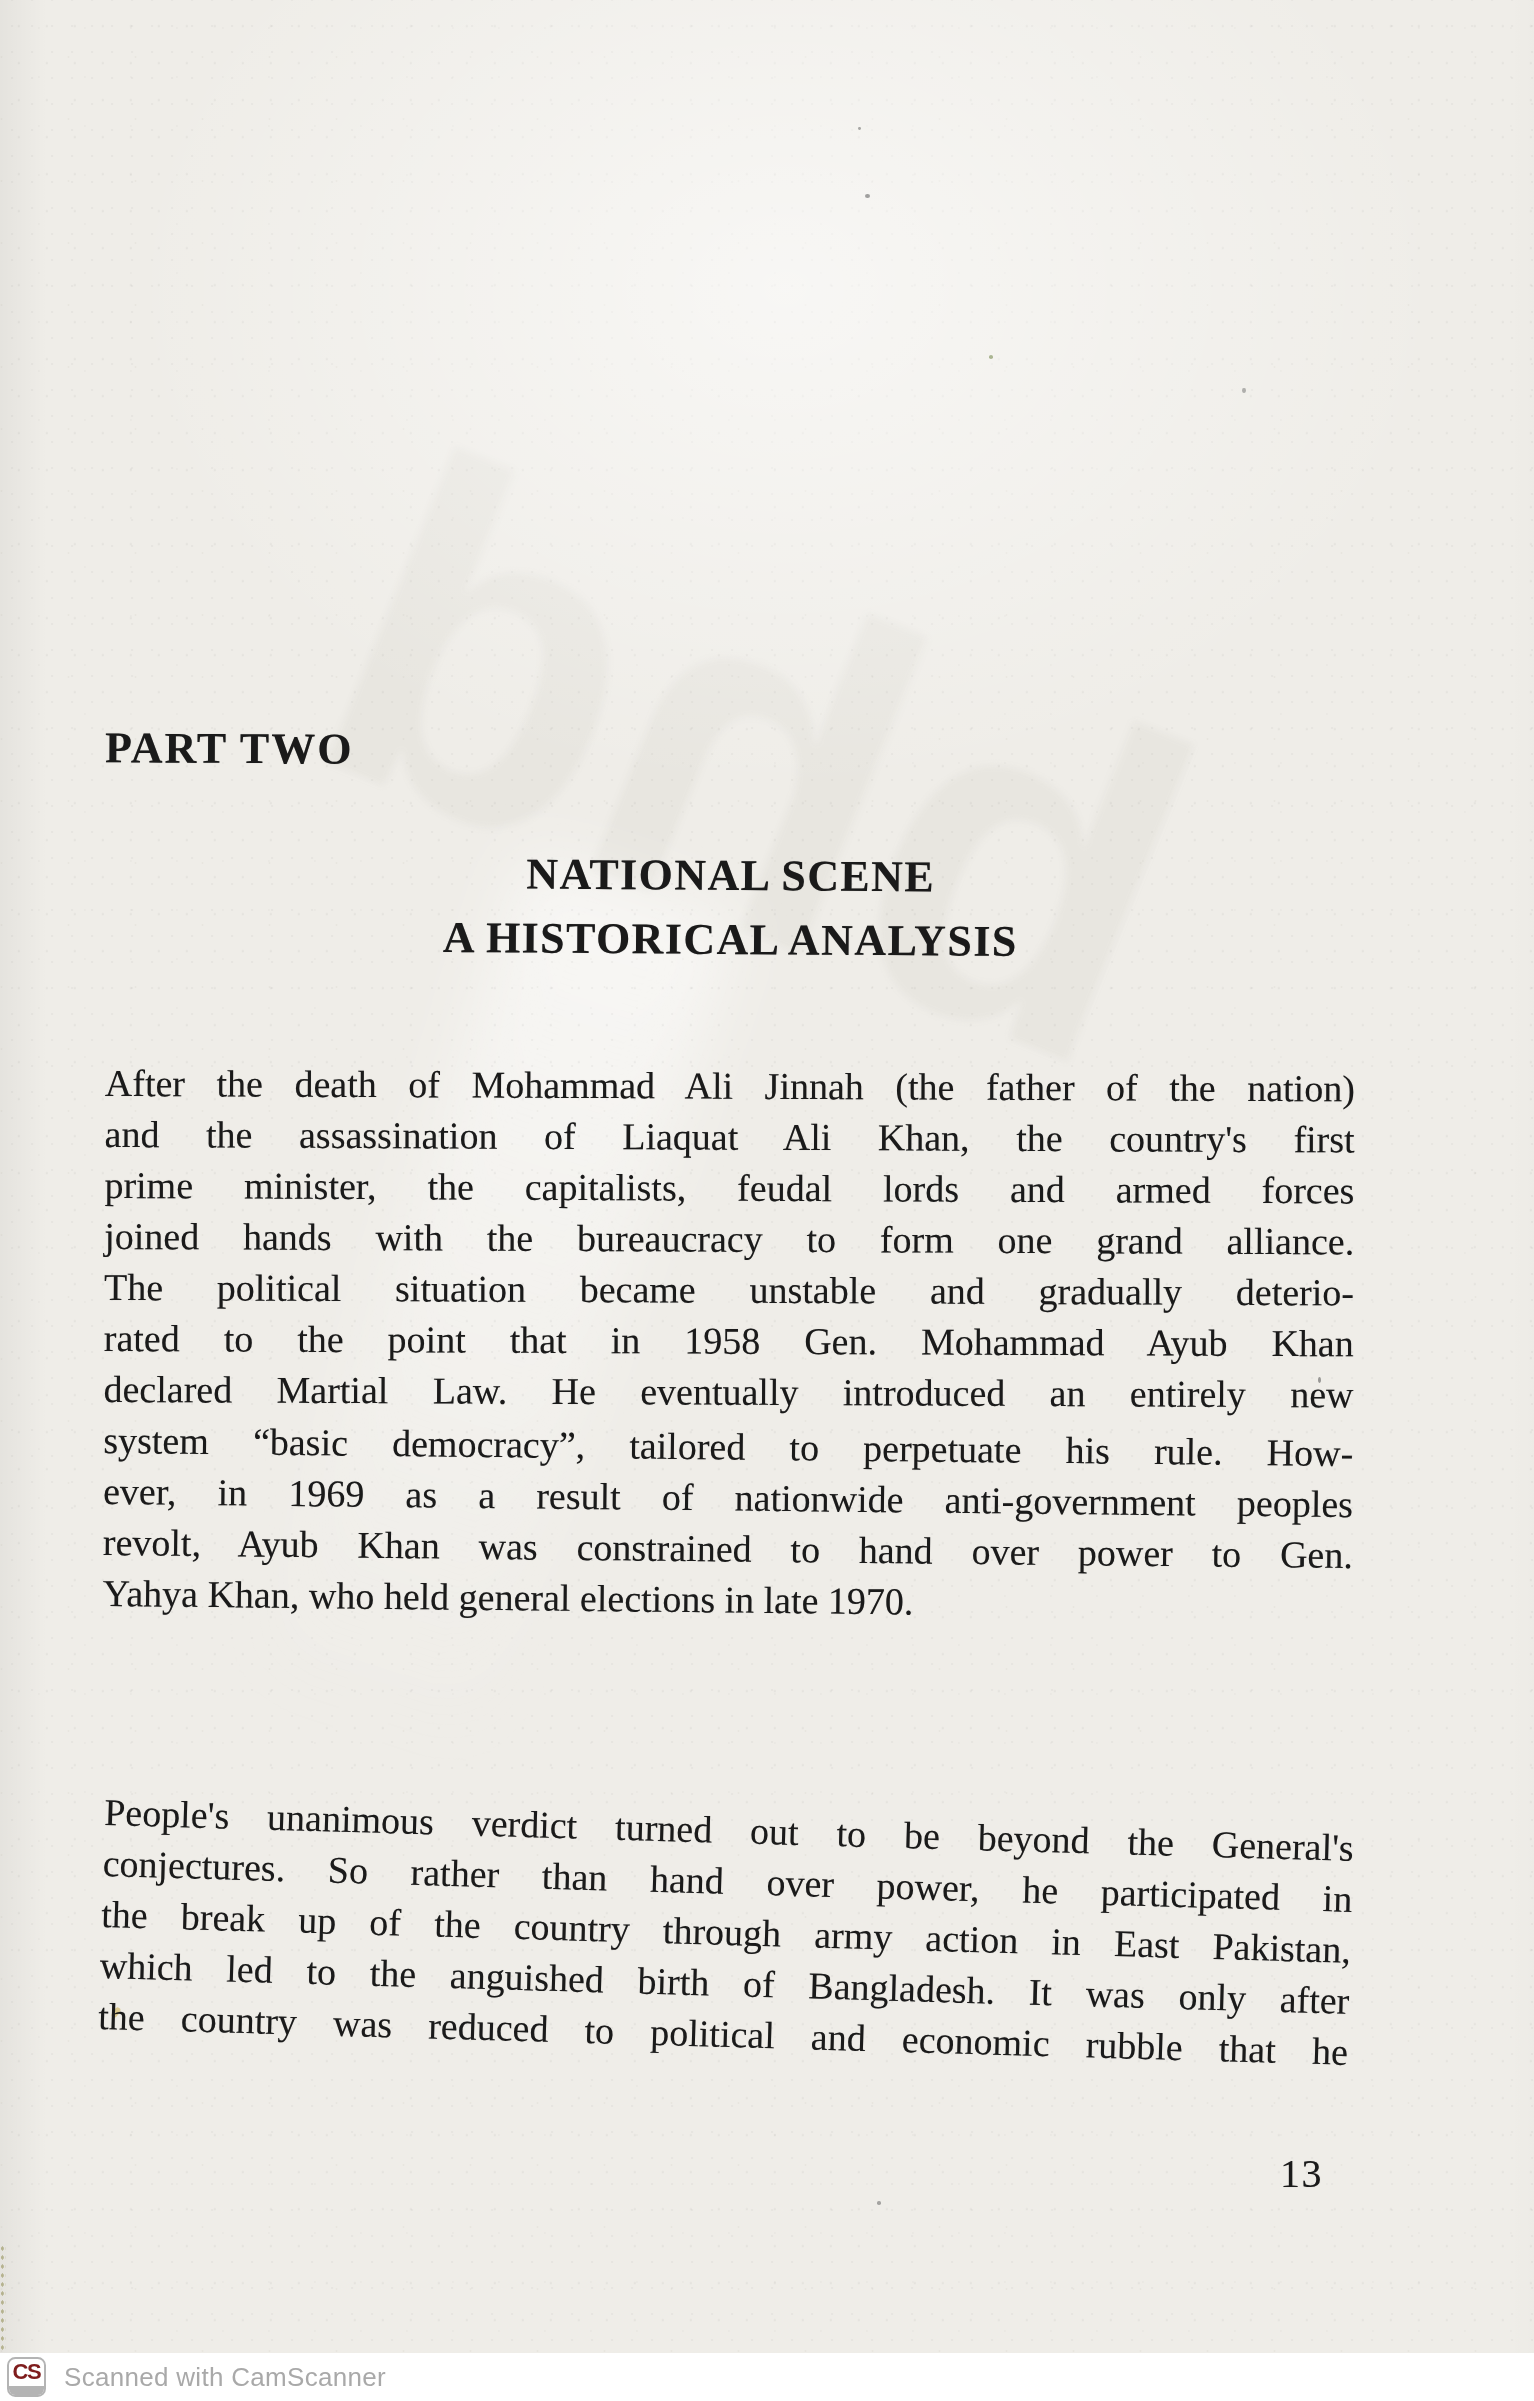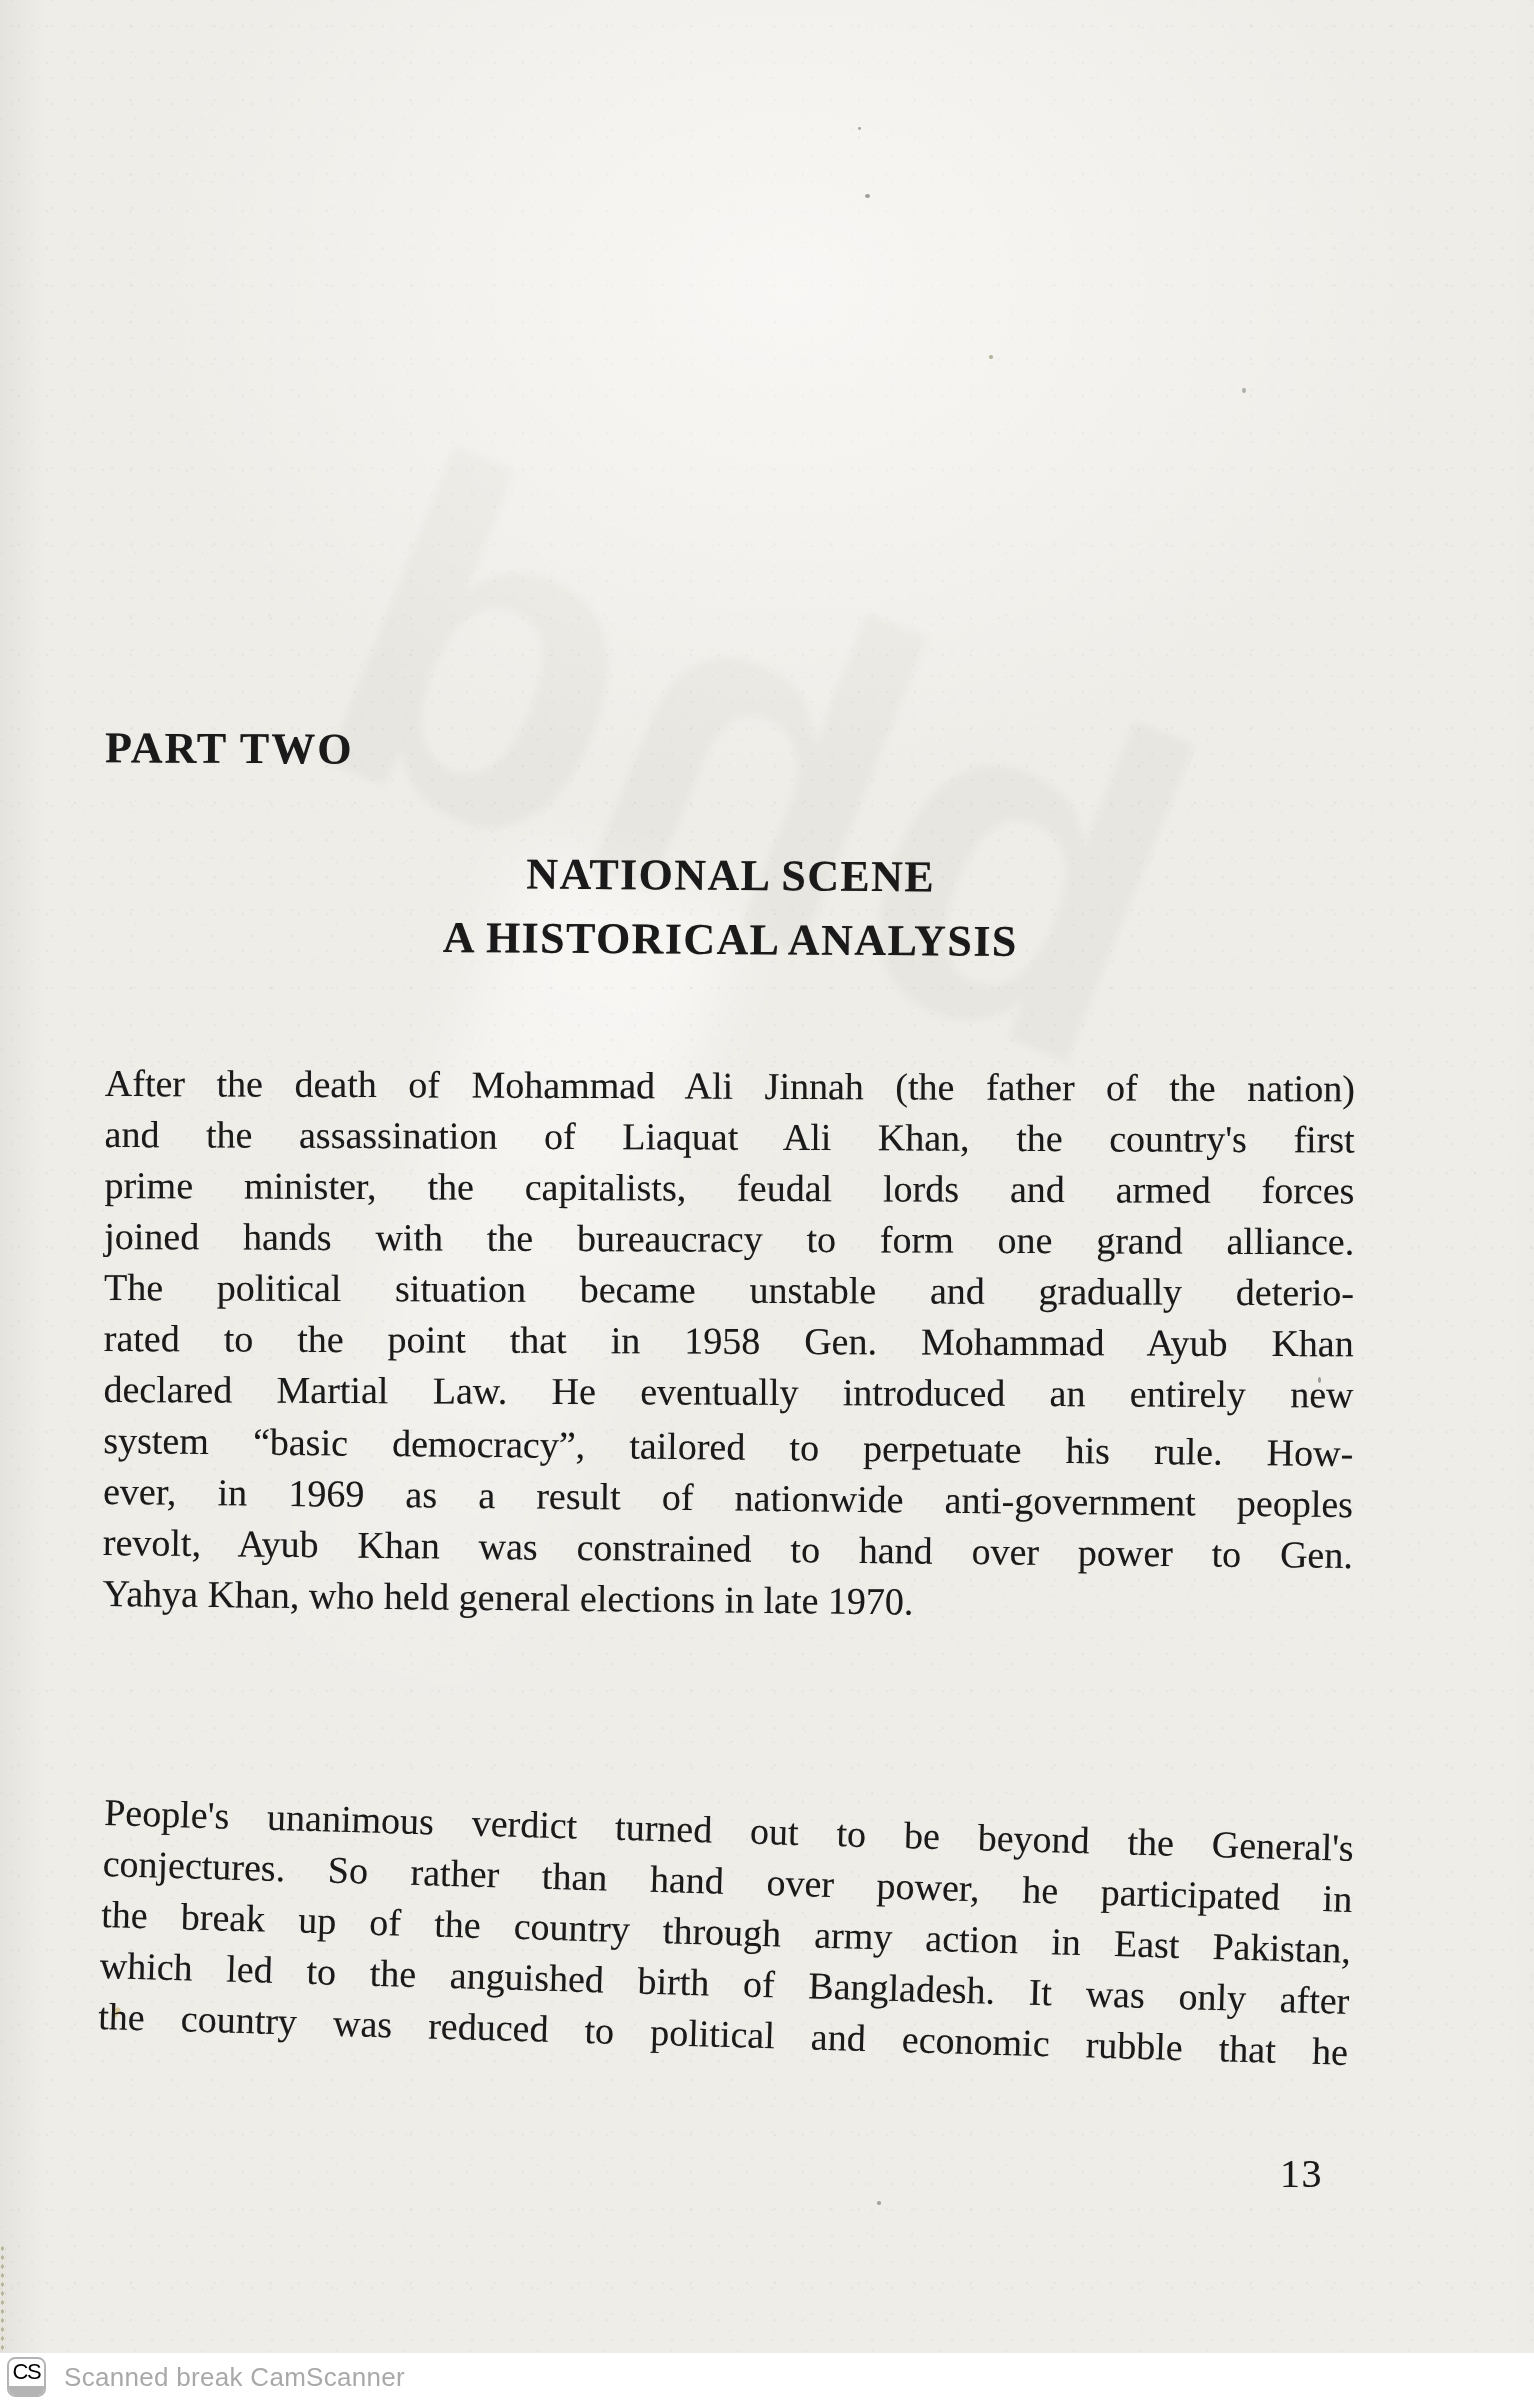--- a/index.html
+++ b/index.html
@@ -97,22 +97,22 @@
     font-family:"Liberation Sans","DejaVu Sans",sans-serif;
   }
   .cs-badge{
     position:relative;margin-left:7px;
     width:35px;height:36px;
     border:2.8px solid #b4b4b4;border-radius:8.3px;
     background:#fff;overflow:hidden;flex:0 0 auto;
   }
   .cs-letters{
     display:block;text-align:center;
-    font-weight:normal;font-size:22px;line-height:25px;letter-spacing:-1.4px;
-    color:#000000;
+    font-weight:bold;font-size:22px;line-height:25px;letter-spacing:-1.4px;
+    color:#7f1d1d;
   }
   .cs-flap{
     position:absolute;left:0;right:0;bottom:0;height:9px;background:#b4b4b4;
   }
   .footer-text{
     margin-left:18px;
     font-size:26px;color:#a9a9a9;letter-spacing:0.3px;
   }
 </style>
 </head>
@@ -165,17 +165,17 @@
     <div class="line">the country was reduced to political and economic rubble that he</div>
   </div>
 
   <div class="page-number">13</div>
 
   <div class="footer">
     <div class="cs-badge">
       <span class="cs-letters">CS</span>
       <span class="cs-flap"></span>
     </div>
-    <div class="footer-text">Scanned break CamScanner</div>
+    <div class="footer-text">Scanned with CamScanner</div>
   </div>
 
 </div>
 
 
 </body></html>

